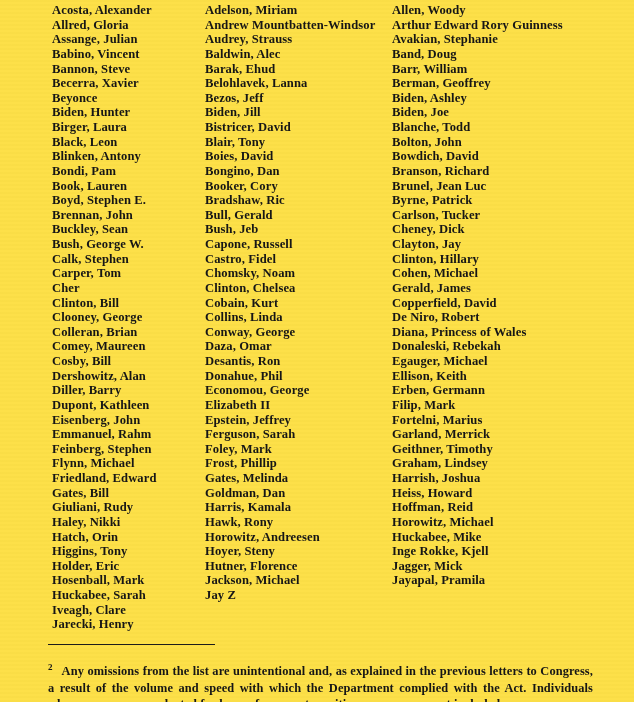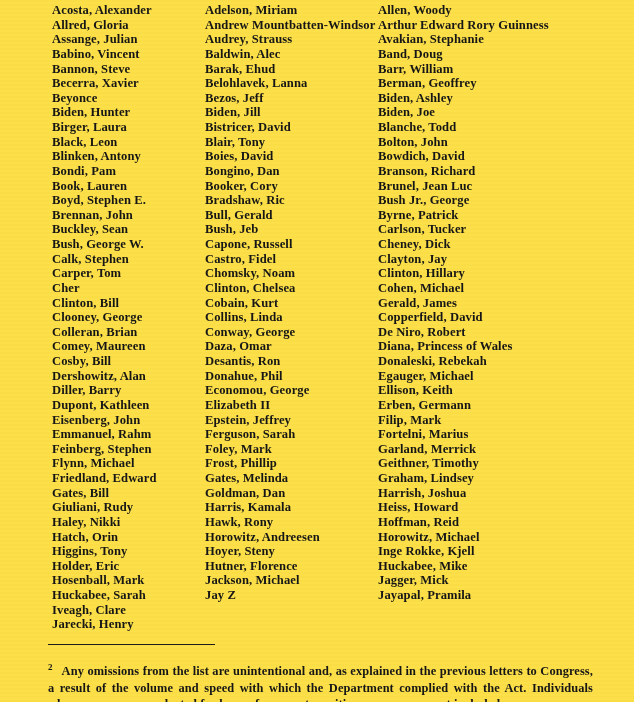--- a/index.html
+++ b/index.html
@@ -26,21 +26,21 @@
       repeating-linear-gradient(0deg, rgba(0,0,0,0.012) 0 2px, rgba(255,255,255,0.012) 2px 4px);
     pointer-events: none;
   }
   .name-col {
     position: absolute;
     top: 3px;
     white-space: nowrap;
   }
   .col-1 { left: 52px; }
   .col-2 { left: 205px; }
-  .col-3 { left: 378px; }
+  .col-3 { left: 392px; }
   .name-row {
     height: 14.63px;
     line-height: 14.63px;
     font-size: 12.6px;
     letter-spacing: 0.1px;
   }
   .footnote-rule {
     position: absolute;
     left: 48px;
     top: 644px;
@@ -165,21 +165,20 @@
       <div class="name-row">Band, Doug</div>
       <div class="name-row">Barr, William</div>
       <div class="name-row">Berman, Geoffrey</div>
       <div class="name-row">Biden, Ashley</div>
       <div class="name-row">Biden, Joe</div>
       <div class="name-row">Blanche, Todd</div>
       <div class="name-row">Bolton, John</div>
       <div class="name-row">Bowdich, David</div>
       <div class="name-row">Branson, Richard</div>
       <div class="name-row">Brunel, Jean Luc</div>
-      <div class="name-row">Bush Jr., George</div>
       <div class="name-row">Byrne, Patrick</div>
       <div class="name-row">Carlson, Tucker</div>
       <div class="name-row">Cheney, Dick</div>
       <div class="name-row">Clayton, Jay</div>
       <div class="name-row">Clinton, Hillary</div>
       <div class="name-row">Cohen, Michael</div>
       <div class="name-row">Gerald, James</div>
       <div class="name-row">Copperfield, David</div>
       <div class="name-row">De Niro, Robert</div>
       <div class="name-row">Diana, Princess of Wales</div>
@@ -189,22 +188,22 @@
       <div class="name-row">Erben, Germann</div>
       <div class="name-row">Filip, Mark</div>
       <div class="name-row">Fortelni, Marius</div>
       <div class="name-row">Garland, Merrick</div>
       <div class="name-row">Geithner, Timothy</div>
       <div class="name-row">Graham, Lindsey</div>
       <div class="name-row">Harrish, Joshua</div>
       <div class="name-row">Heiss, Howard</div>
       <div class="name-row">Hoffman, Reid</div>
       <div class="name-row">Horowitz, Michael</div>
+      <div class="name-row">Huckabee, Mike</div>
       <div class="name-row">Inge Rokke, Kjell</div>
-      <div class="name-row">Huckabee, Mike</div>
       <div class="name-row">Jagger, Mick</div>
       <div class="name-row">Jayapal, Pramila</div>
     </div>
 
   <div class="footnote-rule"></div>
 
   <p class="footnote"><sup>2</sup><span>Any omissions from the list are unintentional and, as explained in the previous letters to Congress, a result of the volume and speed with which the Department complied with the Act. Individuals whose names were redacted for law-enforcement sensitive purposes are not included.</span></p>
 
 </div>
 

